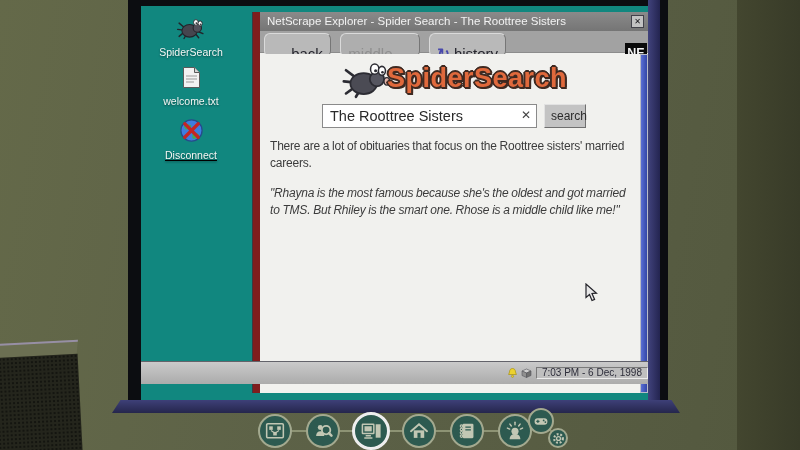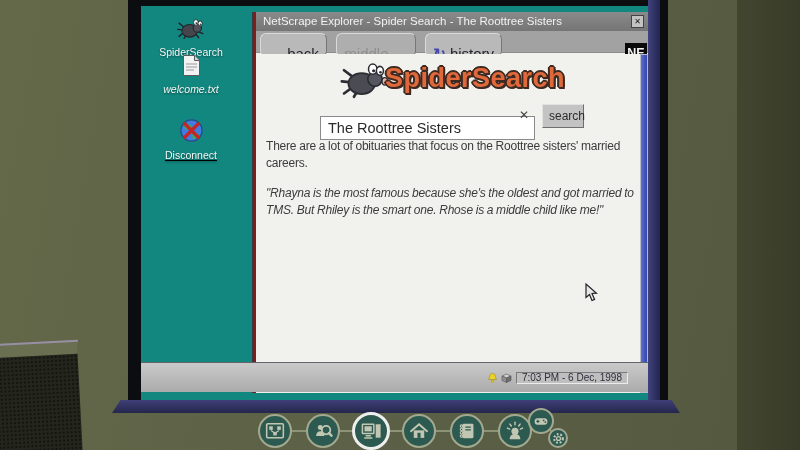--- a/index.html
+++ b/index.html
@@ -21,21 +21,21 @@
   .bezel-bottom{position:absolute;left:112px;top:400px;width:568px;height:13px;
                 background:linear-gradient(#3e4078,#25264c);
                 clip-path:polygon(1.5% 0,98.5% 0,100% 100%,0 100%);}
   .screen{position:absolute;left:13px;top:10px;width:507px;height:394px;background:#11877f;overflow:hidden;}
   
   .dicon{position:absolute;left:15px;width:70px;text-align:center;cursor:pointer;}
   .dicon .dlabel{display:block;color:#f4f7f5;font-size:10.5px;margin-top:2px;
                  text-shadow:0 1px 2px rgba(0,0,0,.45);}
   
   .window{position:absolute;left:112px;top:6px;width:395px;height:381px;background:#f1f1ee;
-          border-left:3px solid #7f1d1d;box-shadow:-1px 0 0 #3a3a42;}
+          border-left:7px solid #7f1d1d;box-shadow:-1px 0 0 #3a3a42;}
   .titlebar{position:absolute;left:0;top:0;width:100%;height:19px;
             background:linear-gradient(#8a8a8a,#757575);color:#f2f2f2;font-size:11.5px;
             line-height:19px;padding-left:7px;white-space:nowrap;overflow:hidden;}
   .close-btn{position:absolute;right:4px;top:3px;width:13px;height:13px;background:#c2c2c2;
              border:1px solid #42424a;color:#15151a;font-size:8px;line-height:11px;text-align:center;
              cursor:pointer;}
   .toolbar{position:absolute;left:0;top:19px;width:100%;height:22px;background:#a2a2a2;
            border-bottom:1px solid #8c8c8c;}
   .tbtn{display:inline-block;margin:2px 1px 0 4px;height:17px;background:#b9b9b9;
         border:1px solid;border-color:#dadada #767676 #767676 #dadada;border-radius:6px;
@@ -51,33 +51,33 @@
   .scroll-thumb{position:absolute;left:1px;right:1px;top:1px;bottom:1px;
                 background:linear-gradient(90deg,#5a6fd4,#3346a8);}
   
   .logo-row{display:flex;justify-content:center;align-items:center;height:44px;margin-top:2px;}
   .logo-text{font-size:27px;font-weight:bold;color:#e0693c;letter-spacing:0.5px;
              text-shadow:-2px 0 0 #3f2a22,2px 0 0 #3f2a22,0 -2px 0 #3f2a22,0 2px 0 #3f2a22,
                          -1px -1px 0 #3f2a22,1px -1px 0 #3f2a22,-1px 1px 0 #3f2a22,2px 2px 0 #3f2a22;}
   .search-row{display:flex;justify-content:center;align-items:center;margin-top:4px;height:24px;}
   .search-input-wrap{position:relative;width:215px;height:24px;}
   .search-input{width:100%;height:100%;border:1px solid #8a8a8a;background:#fff;
-                font-size:14.5px;color:#2a2a2a;padding:0 22px 0 7px;outline:none;margin-top:12px;}
+                font-size:14.5px;color:#2a2a2a;padding:0 22px 0 7px;outline:none;}
   .clear-x{position:absolute;right:6px;top:4px;font-size:12px;color:#444;cursor:pointer;}
   .search-btn{margin-left:7px;width:42px;height:24px;background:#c3c3c3;
               border:1px solid;border-color:#e2e2e2 #6f6f6f #6f6f6f #e2e2e2;
               font-size:12px;color:#2b2b2b;cursor:pointer;}
   .body-text{margin:10px 12px 0 10px;font-size:12px;letter-spacing:-0.2px;word-spacing:-0.3px;
              color:#3c3c3c;line-height:16.5px;}
   .body-text p{margin:0 0 14px 0;}
   .body-text p.quote{font-style:italic;}
   
-  .taskbar{position:absolute;left:0;bottom:8px;width:100%;height:30px;
+  .taskbar{position:absolute;left:0;bottom:16px;width:100%;height:23px;
            background:linear-gradient(#cacaca,#ababab);border-top:1px solid #63636a;
-           display:flex;align-items:center;justify-content:flex-end;padding-right:20px;}
+           display:flex;align-items:center;justify-content:flex-end;padding-right:0;}
   .tray-icon{margin-right:4px;display:inline-block;line-height:0;}
   .clock-box{background:#bfbfbf;border:1px solid;border-color:#7a7a7a #ececec #ececec #7a7a7a;
              color:#2d2d3a;font-size:10px;line-height:10px;padding:0 5px;white-space:nowrap;}
   
   .dock-line{position:absolute;left:0;top:406px;pointer-events:none;}
   .dock-circle{position:absolute;border-radius:50%;background:#2d5a50;
                border:2px solid #a3a98f;display:flex;align-items:center;justify-content:center;cursor:pointer;}
   .dock-circle.active{border:3px solid #eeeeee;}
   .cursor{position:absolute;pointer-events:none;}
 </style>
@@ -111,21 +111,21 @@
           <ellipse cx="18" cy="21" rx="11" ry="9" fill="#45454e" stroke="#23232a" stroke-width="1.5"></ellipse>
           <circle cx="29" cy="17" r="6" fill="#50505a" stroke="#23232a" stroke-width="1.5"></circle>
           <ellipse cx="27" cy="9" rx="3.4" ry="4" fill="#ffffff" stroke="#23232a" stroke-width="1.3"></ellipse>
           <ellipse cx="33" cy="10.5" rx="3" ry="3.6" fill="#ffffff" stroke="#23232a" stroke-width="1.3"></ellipse>
           <circle cx="27.6" cy="10" r="1.2" fill="#23232a"></circle>
             <circle cx="33.4" cy="11.5" r="1.1" fill="#23232a"></circle>
         </svg>
         <span class="dlabel">SpiderSearch</span>
       </div>
 
-      <div class="dicon" style="top:48px;font-style:italic;">
+      <div class="dicon" style="top:60px;">
         <svg width="19" height="23" viewBox="0 0 19 23">
           <path d="M1.5 1.5 h11 l5 5 v15 h-16 Z" fill="#f2f2f2" stroke="#5a5a5a" stroke-width="1"></path>
           <path d="M12.5 1.5 v5 h5" fill="#d4d4d4" stroke="#5a5a5a" stroke-width="1"></path>
           <g stroke="#9a9a9a" stroke-width="1">
             <path d="M4 10 h11"></path>
               <path d="M4 13 h11"></path>
               <path d="M4 16 h8"></path>
           </g>
         </svg>
         <span class="dlabel">welcome.txt</span>

